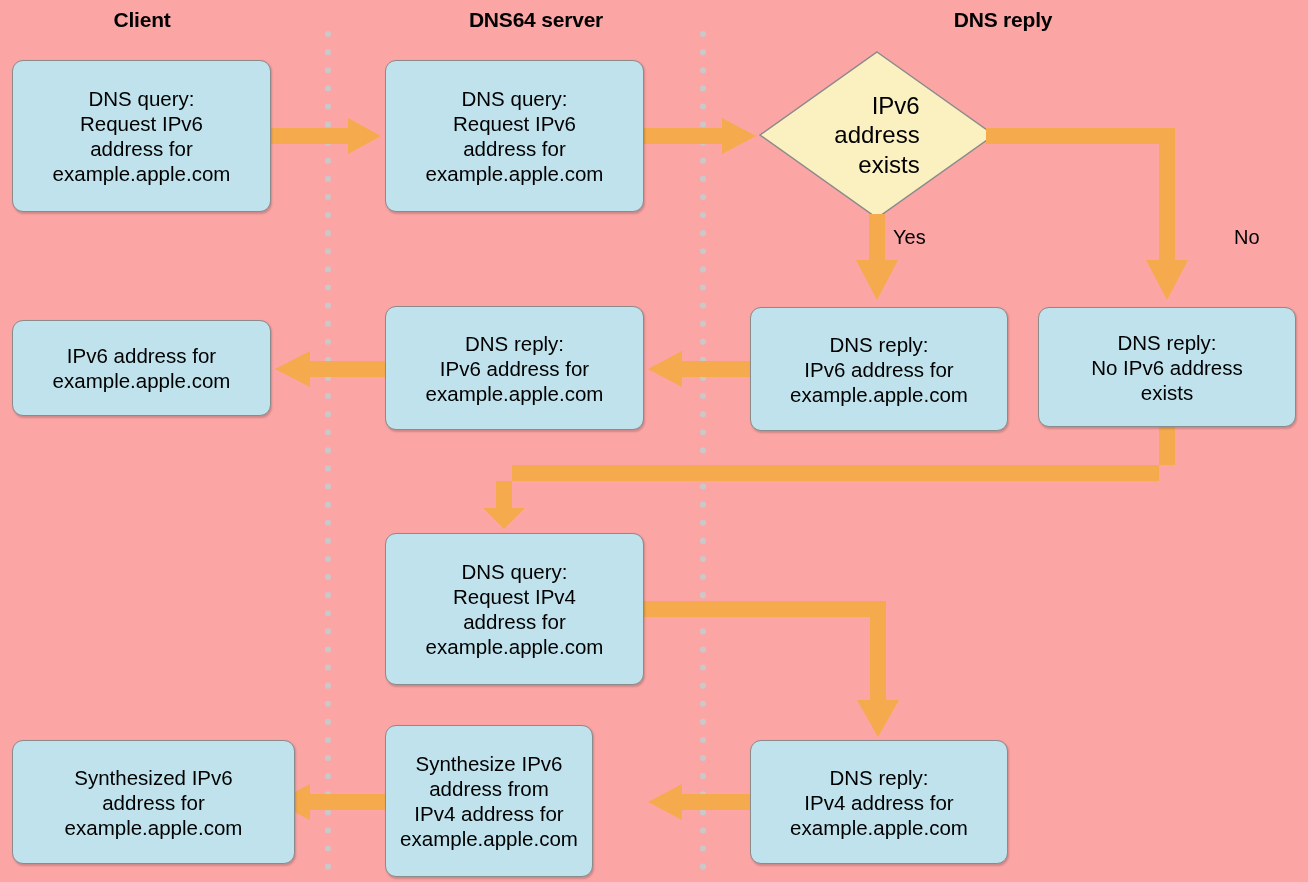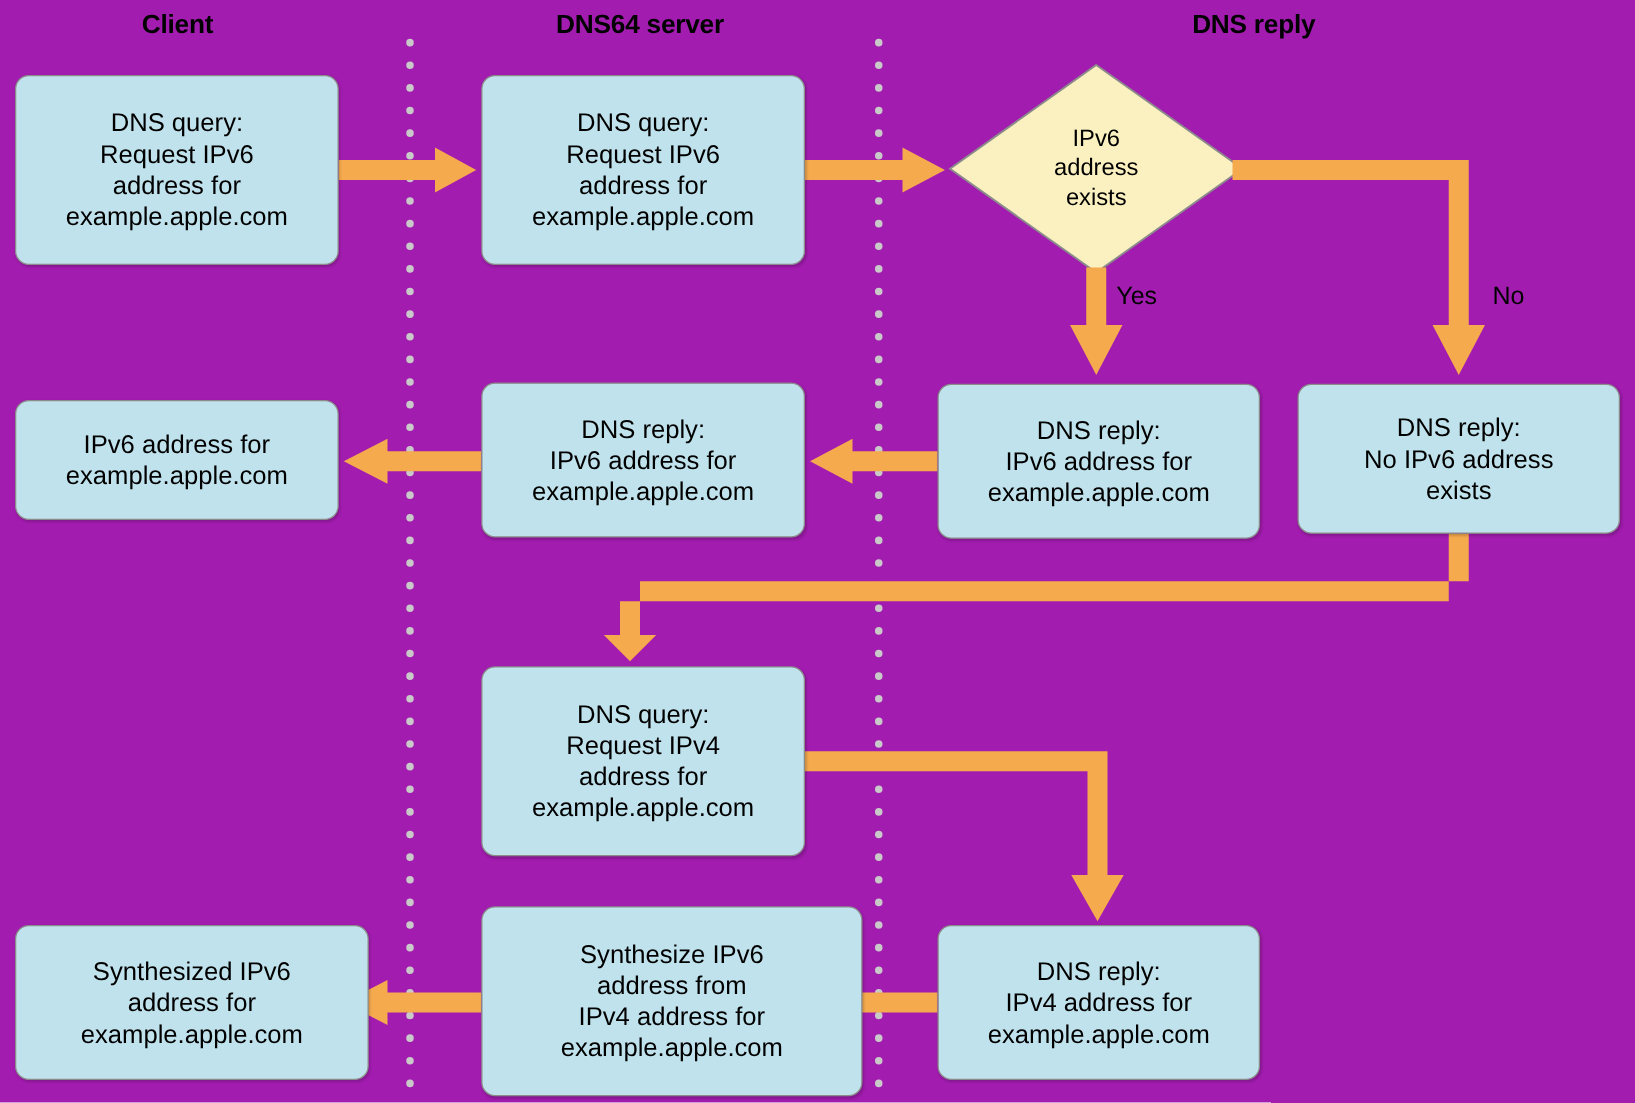--- a/index.html
+++ b/index.html
@@ -9,21 +9,21 @@
     background: #ffffff;
   }
   body {
     font-family: "Liberation Sans", sans-serif;
     -webkit-font-smoothing: antialiased;
   }
   #diagram {
     position: relative;
     width: 1308px;
     height: 882px;
-    background: #a21caf;
+    background: #fca5a5;
     overflow: hidden;
   }
   #connector-layer {
     position: absolute;
     left: 0;
     top: 0;
     width: 1308px;
     height: 882px;
     pointer-events: none;
   }
@@ -62,22 +62,22 @@
   }
   .decision .decision-text {
     position: absolute;
     left: 0;
     top: 0;
     width: 100%;
     height: 100%;
     display: flex;
     align-items: center;
     justify-content: center;
-    text-align: center;
-    font-size: 19px;
+    text-align: right;
+    font-size: 24px;
     line-height: 1.22;
     color: #000000;
     white-space: pre-line;
   }
   .edge-label {
     position: absolute;
     font-size: 20px;
     color: #000000;
     white-space: nowrap;
   }
@@ -119,21 +119,21 @@
       <path d="M644,601 L886,601 L886,700 L899,700 L878,737 L857,700 L870,700 L870,617 L644,617 Z"></path>
 
       <path d="M750,794 L682,794 L682,784 L648,802 L682,820 L682,810 L750,810 Z"></path>
 
       <path d="M385,794 L310,794 L310,784 L275,802 L310,820 L310,810 L385,810 Z"></path>
 
     </g>
   </svg>
 
   <div class="col-header" style="left:142px; top:8px;">Client</div>
-  <div class="col-header" style="left:512px; top:8px;">DNS64 server</div>
+  <div class="col-header" style="left:536px; top:8px;">DNS64 server</div>
   <div class="col-header" style="left:1003px; top:8px;">DNS reply</div>
 
   <div class="node" style="left:12px; top:60px; width:259px; height:152px;">
     <span class="node-text">DNS query:
 Request IPv6
 address for
 example.apple.com</span>
   </div>
 
   <div class="node" style="left:385px; top:60px; width:259px; height:152px;">
@@ -178,29 +178,29 @@
 address for
 example.apple.com</span>
   </div>
 
   <div class="node" style="left:750px; top:740px; width:258px; height:124px;">
     <span class="node-text">DNS reply:
 IPv4 address for
 example.apple.com</span>
   </div>
 
-  <div class="node" style="left:385px; top:725px; width:305px; height:152px;">
+  <div class="node" style="left:385px; top:725px; width:208px; height:152px;">
     <span class="node-text">Synthesize IPv6
 address from
 IPv4 address for
 example.apple.com</span>
   </div>
 
   <div class="node" style="left:12px; top:740px; width:283px; height:124px;">
     <span class="node-text">Synthesized IPv6
 address for
 example.apple.com</span>
   </div>
 
   <div class="edge-label" style="left:893px; top:226px;">Yes</div>
-  <div class="edge-label" style="left:1194px; top:226px;">No</div>
+  <div class="edge-label" style="left:1234px; top:226px;">No</div>
 
 </div>
 
 </body></html>

